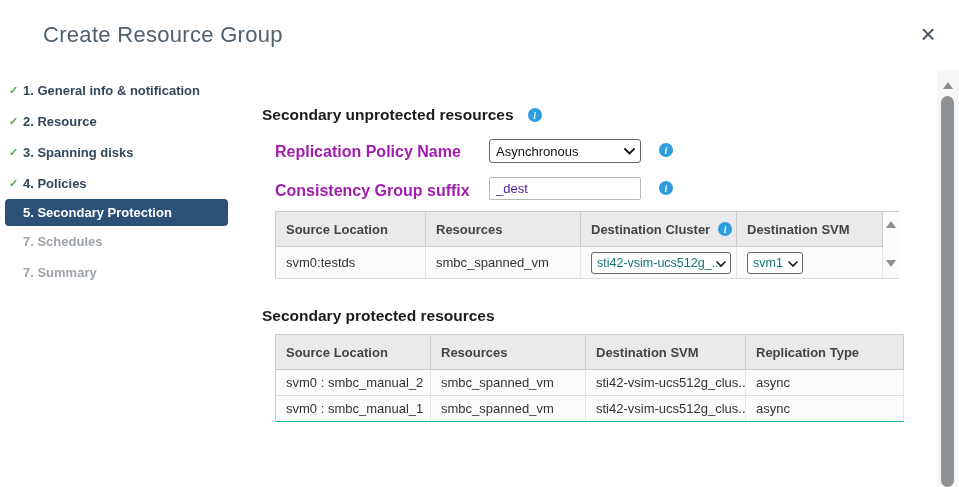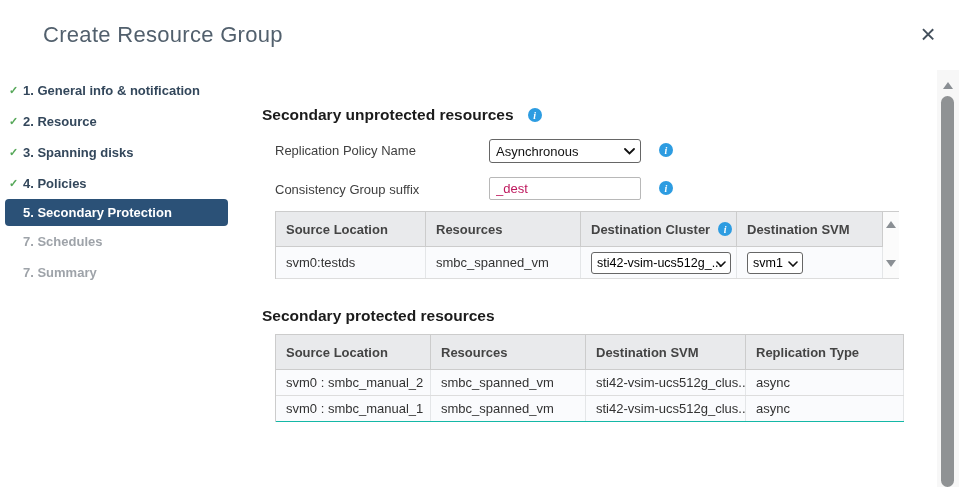--- a/index.html
+++ b/index.html
@@ -36,32 +36,32 @@
     display:inline-flex; width:14px; height:14px; border-radius:50%;
     background:#2d9ce1; color:#fff; align-items:center; justify-content:center;
     font:italic 700 10px "Liberation Serif", serif; flex:none; cursor:pointer;
   }
   
   .section-title {
     position:absolute; left:262px; font-size:15.5px; font-weight:700; color:#1b1b1b;
     display:flex; align-items:center; gap:14px;margin-top:8px;
   }
   
-  .field-label { position:absolute; left:275px; font-size:13px; font-weight:400; color:#404040; }
+  .field-label { position:absolute; left:275px; font-size:16px; font-weight:700; color:#a21caf; }
   .select-box {
     position:absolute; height:24px; background:#fff;
     border:1px solid #666; border-radius:3px;
     display:flex; align-items:center; padding:0 20px 0 6px;
     font-size:13px; color:#111; cursor:pointer; white-space:nowrap; overflow:hidden;
   }
   .select-box .chev { position:absolute; right:5px; top:8px; }
   .chev svg { display:block; }
   .text-input {
     position:absolute; height:23px; border:1px solid #b8b8b8; border-radius:2px;
-    font-family:"Liberation Sans",sans-serif; font-size:13px; color:#be185d; padding:0 6px;
+    font-family:"Liberation Sans",sans-serif; font-size:13px; color:#4c1d95; padding:0 6px;
   }
   
   .tbl { position:absolute; display:flex; border-left:1px solid #ccc; }
   .tbl-main { display:flex; flex-direction:column; }
   .tbl-hrow { display:flex; background:#e9eaec; border-top:1px solid #ccc; border-bottom:1px solid #ccc; }
   .tbl-hcell {
     display:flex; align-items:center; gap:8px; padding-left:10px;
     font-size:13px; font-weight:700; color:#444; border-right:1px solid #ccc;
     height:34px; white-space:nowrap; overflow:hidden;
   }
@@ -69,21 +69,21 @@
   .tbl-cell {
     display:flex; align-items:center; padding-left:10px; font-size:13px; color:#333;
     border-right:1px solid #e4e6e8; white-space:nowrap; overflow:hidden;text-align:center;
   }
   .t1 .tbl-row { height:32px; }
   .t2 .tbl-row { height:26px; }
   .t2 .tbl-row:last-child { border-bottom:1px solid #14b8a6; }
   
   .row-select {
     position:relative; height:22px; background:#fff; border:1px solid #666; border-radius:3px;
-    display:flex; align-items:center; padding:0 18px 0 5px; font-size:12.5px; color:#000000;
+    display:flex; align-items:center; padding:0 18px 0 5px; font-size:12.5px; color:#0f766e;
     cursor:pointer; white-space:nowrap;
   }
   .row-select .chev { position:absolute; right:4px; top:8px; }
   
   .tbl-scroll { width:16px; position:relative; background:#fbfbfb; }
   .tri-up { width:0; height:0; border-left:5px solid transparent; border-right:5px solid transparent; border-bottom:7px solid #8a8f94; position:absolute; left:3px; cursor:pointer; }
   .tri-down { width:0; height:0; border-left:5px solid transparent; border-right:5px solid transparent; border-top:7px solid #8a8f94; position:absolute; left:3px; cursor:pointer; }
   
   .scrollbar { position:absolute; left:937px; top:70px; width:22px; height:417px; background:#f7f7f7; }
   .scrollbar .tri-up { left:6px; top:12px; }

